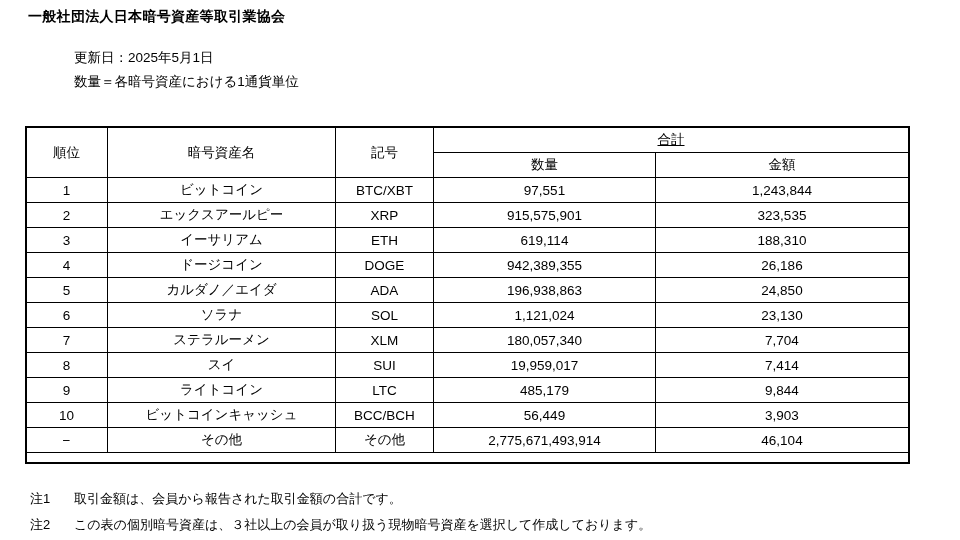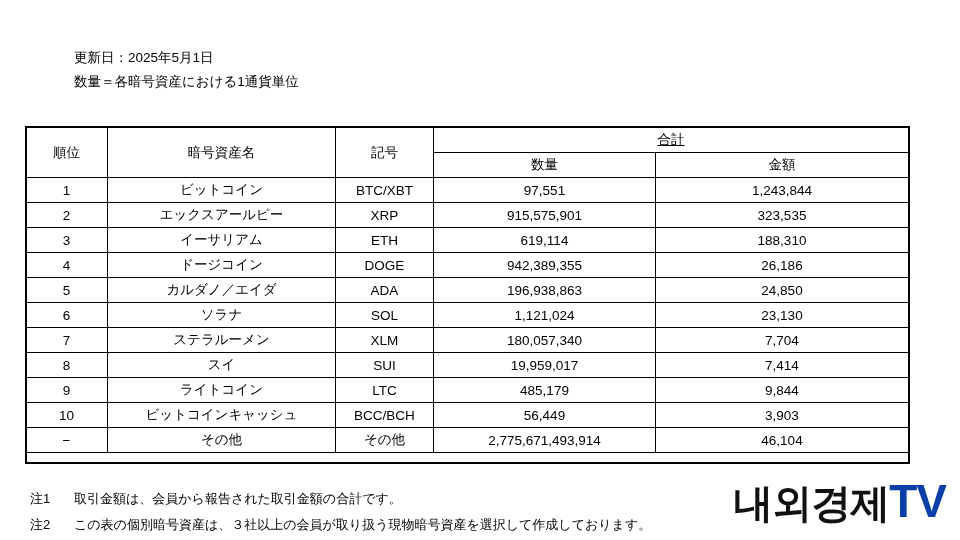--- a/index.html
+++ b/index.html
@@ -119,20 +119,21 @@
     border: 2px solid #000;
     box-sizing: border-box;
     pointer-events: none;
   }
 </style>
 </head>
 <body>
 
 <div class="page">
 
+  <div class="org-title">一般社団法人日本暗号資産等取引業協会</div>
 
   <div class="meta">
     <div>更新日：2025年5月1日</div>
     <div>数量＝各暗号資産における1通貨単位</div>
   </div>
 
   <table class="main">
     <colgroup>
       <col class="col-rank">
       <col class="col-name">
@@ -236,15 +237,14 @@
 
   <div class="notes">
     <div class="note-row">
       <span class="note-label">注1</span><span>取引金額は、会員から報告された取引金額の合計です。</span>
     </div>
     <div class="note-row">
       <span class="note-label">注2</span><span>この表の個別暗号資産は、３社以上の会員が取り扱う現物暗号資産を選択して作成しております。</span>
     </div>
   </div>
 
-  <div class="logo"><span>내외경제</span><span class="tv">TV</span></div>
 
 </div>
 
 </body></html>

